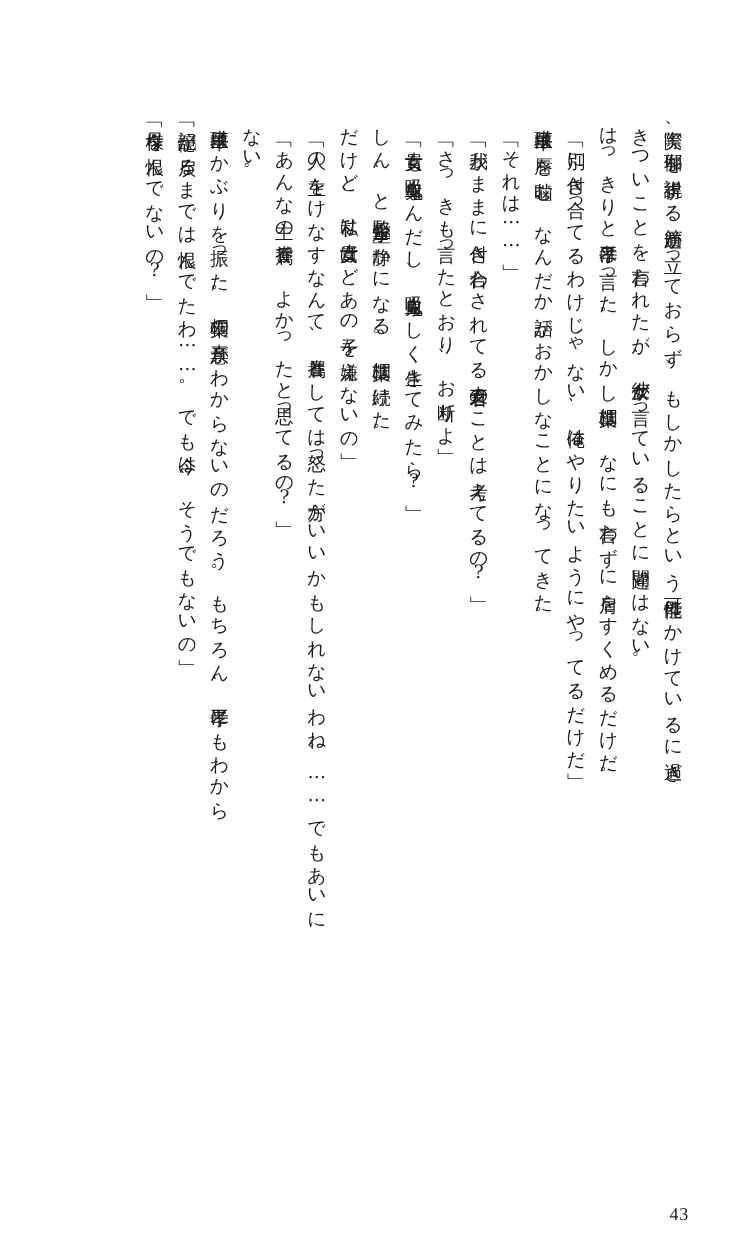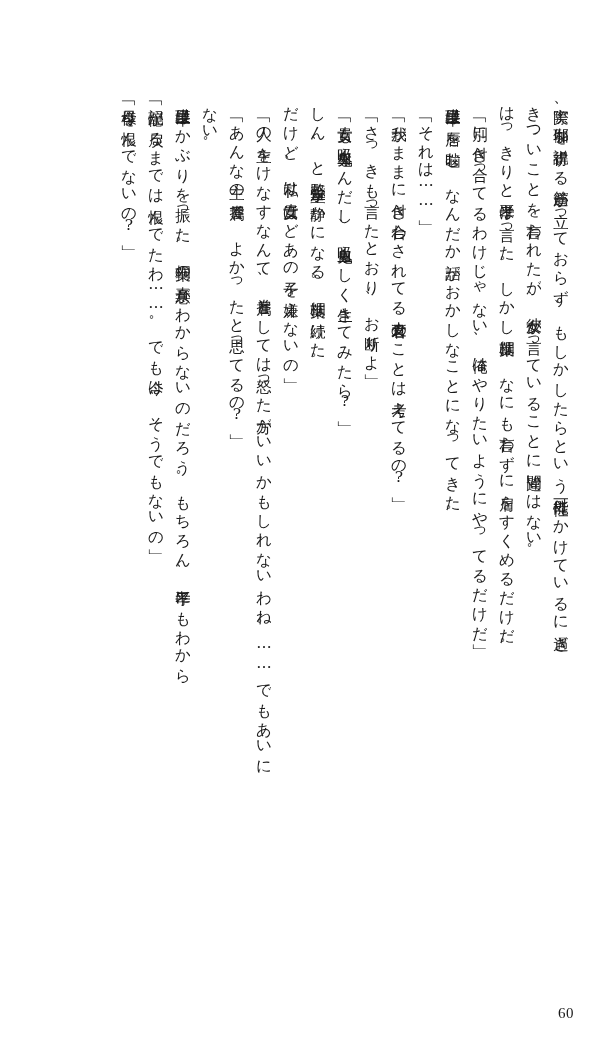--- a/index.html
+++ b/index.html
@@ -79,14 +79,14 @@
     <div class="line indent">「さっきも言ったとおり、お断りよ」</div>
     <div class="line indent">「我がままに付き合わされてる支倉君のことは考えてるの?」</div>
     <div class="line indent">「それは……」</div>
     <div class="line">瑛里華は唇を噛む。なんだか話がおかしなことになってきた。</div>
     <div class="line indent">「別に付き合ってるわけじゃない、俺はやりたいようにやってるだけだ」</div>
     <div class="line">はっきりと孝平は言った。しかし桐葉は、なにも言わずに肩をすくめるだけだ。</div>
     <div class="line">きついことを言われたが、彼女が言っていることに間違いはない。</div>
     <div class="line">実際、伽耶を説得する筋道が立っておらず、もしかしたらという可能性にかけているに過ぎ</div>
   </div>
 
-  <div class="page-number">60</div>
+  <div class="page-number">43</div>
 </div>
 
 </body></html>

